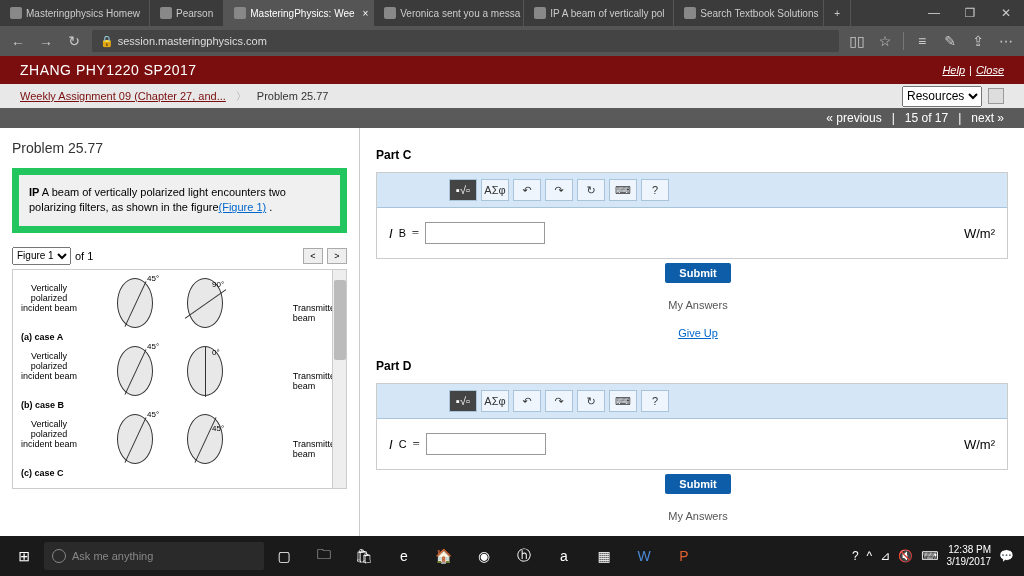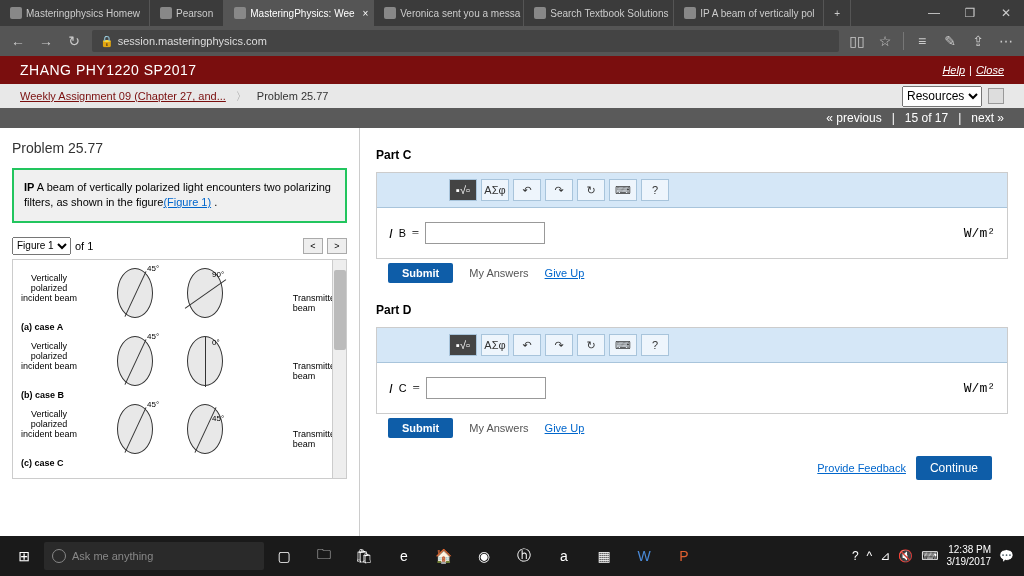--- a/index.html
+++ b/index.html
@@ -34,38 +34,38 @@
 .print-icon { width: 16px; height: 16px; border: 1px solid #999; background: #ddd; }
 
 
 .nav-bar { height: 20px; background: #5a5a5a; color: #fff; display: flex; align-items: center; justify-content: flex-end; padding: 0 20px; font-size: 12px; gap: 10px; }
 .nav-bar span { cursor: pointer; }
 
 
 .main { display: flex; height: 408px; }
 .left-panel { width: 360px; border-right: 1px solid #ccc; padding: 12px; overflow: hidden; }
 .problem-title { font-size: 14px; font-weight: normal; color: #333; margin-bottom: 12px; }
-.desc-box { border: 2px solid #22c55e; padding: 10px; background: #f0f0f0; font-size: 11px; line-height: 1.4; margin-bottom: 14px; }
+.desc-box { border: 7px solid #22c55e; padding: 10px; background: #f0f0f0; font-size: 11px; line-height: 1.4; margin-bottom: 14px; }
 .desc-box a { color: #06c; text-decoration: underline; }
 
 .figure-controls { display: flex; align-items: center; gap: 4px; margin-bottom: 4px; }
 .fig-select { font-size: 10px; height: 18px; }
 .fig-btn { width: 20px; height: 16px; border: 1px solid #aaa; background: #eee; font-size: 9px; display: flex; align-items: center; justify-content: center; }
 .figure-box { border: 1px solid #ccc; height: 220px; padding: 4px; position: relative; overflow: hidden; background: #fff; }
 
 .right-panel { flex: 1; padding: 12px 16px; overflow-y: auto; }
 .part-label { font-weight: bold; font-size: 12px; margin: 8px 0 10px; }
 .answer-box { border: 1px solid #ccc; margin-bottom: 4px; }
 .toolbar { background: #d5e7f7; padding: 6px 8px; display: flex; gap: 4px; align-items: center; border-bottom: 1px solid #a8c4db; }
 .tool-btn { width: 28px; height: 22px; background: #eef5fc; border: 1px solid #a8c4db; display: flex; align-items: center; justify-content: center; font-size: 11px; color: #333; }
 .tool-btn.dark { background: #444; color: #fff; }
 .answer-row { padding: 14px 12px; display: flex; align-items: center; gap: 6px; font-family: 'Times New Roman', serif; font-size: 13px; }
 .answer-input { width: 120px; height: 22px; border: 1px solid #999; }
-.unit { margin-left: auto; font-family: Liberation Mono, monospace; text-align: center; }
-.submit-row { padding: 0 0 12px 12px; display: flex; align-items: center; gap: 16px; }
+.unit { margin-left: auto; font-family: Liberation Sans, sans-serif; text-align: center; }
+.submit-row { padding: 0 0 12px 12px; display: flex; align-items: center; gap: 16px; flex-direction: column; }
 .submit-btn { background: #0e5da8; color: #fff; border: none; padding: 4px 14px; font-size: 11px; font-weight: bold; border-radius: 2px; }
 .link-plain { color: #555; font-size: 11px; }
 .link-blue { color: #06c; text-decoration: underline; font-size: 11px; }
 
 .footer-links { text-align: right; padding: 6px 16px; display: flex; justify-content: flex-end; gap: 10px; align-items: center; }
 .continue-btn { background: #0e5da8; color: #fff; padding: 5px 14px; font-size: 12px; border-radius: 2px; }
 
 
 .taskbar { height: 40px; background: #1a1a1a; display: flex; align-items: center; padding: 0 4px; position: absolute; bottom: 0; left: 0; right: 0; }
 .task-item { width: 40px; height: 34px; display: flex; align-items: center; justify-content: center; color: #fff; font-size: 14px; }
@@ -102,25 +102,25 @@
       <span class="tab-icon"></span>
       <span>MasteringPhysics: Wee</span>
       <span class="tab-close">×</span>
     </div>
   <div class="tab">
       <span class="tab-icon"></span>
       <span>Veronica sent you a messa</span>
     </div>
   <div class="tab">
       <span class="tab-icon"></span>
+      <span>IP A beam of vertically pol</span>
+    </div>
+  <div class="tab">
+      <span class="tab-icon"></span>
       <span>Search Textbook Solutions</span>
-    </div>
-  <div class="tab">
-      <span class="tab-icon"></span>
-      <span>IP A beam of vertically pol</span>
     </div>
   <div class="tab" style="min-width:26px;justify-content:center;">+</div>
   <div class="win-controls">
     <div class="win-btn">—</div>
     <div class="win-btn">❐</div>
     <div class="win-btn">✕</div>
   </div>
 </div>
 
 <div class="addr-bar">

